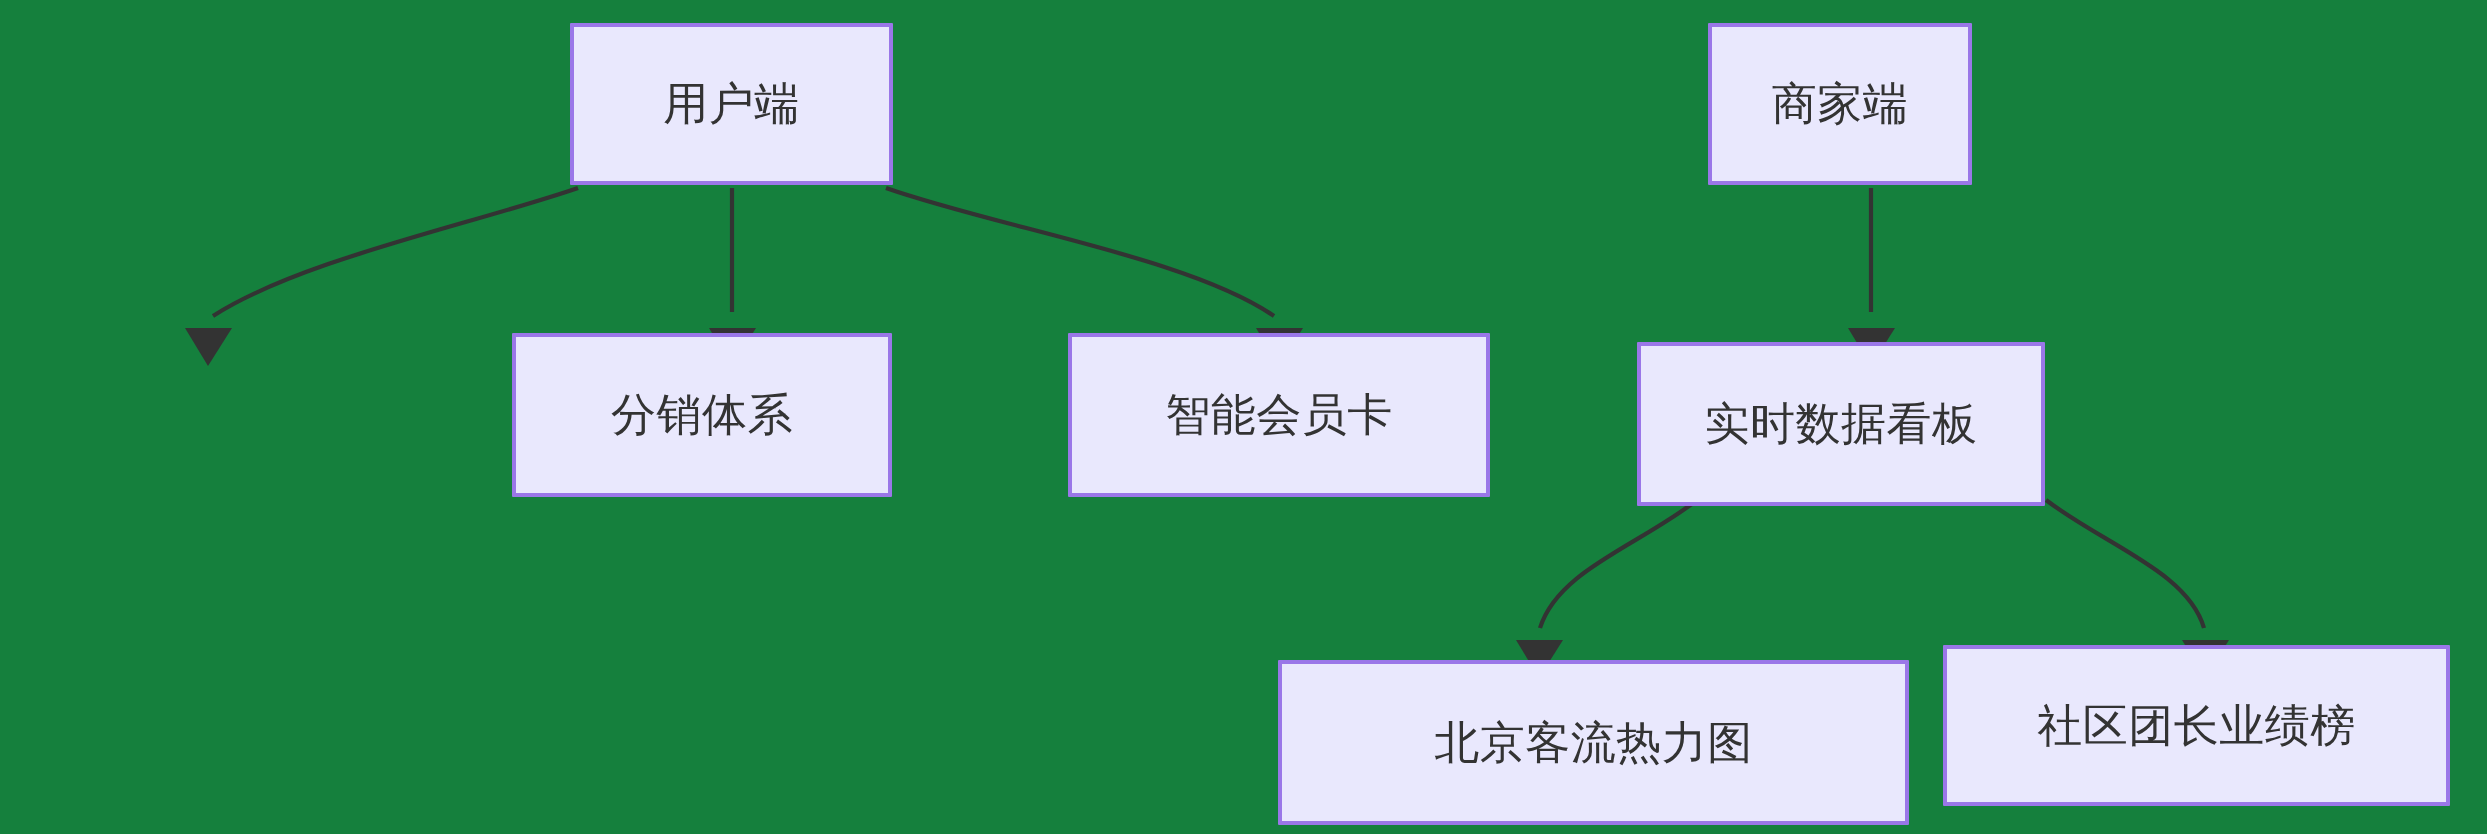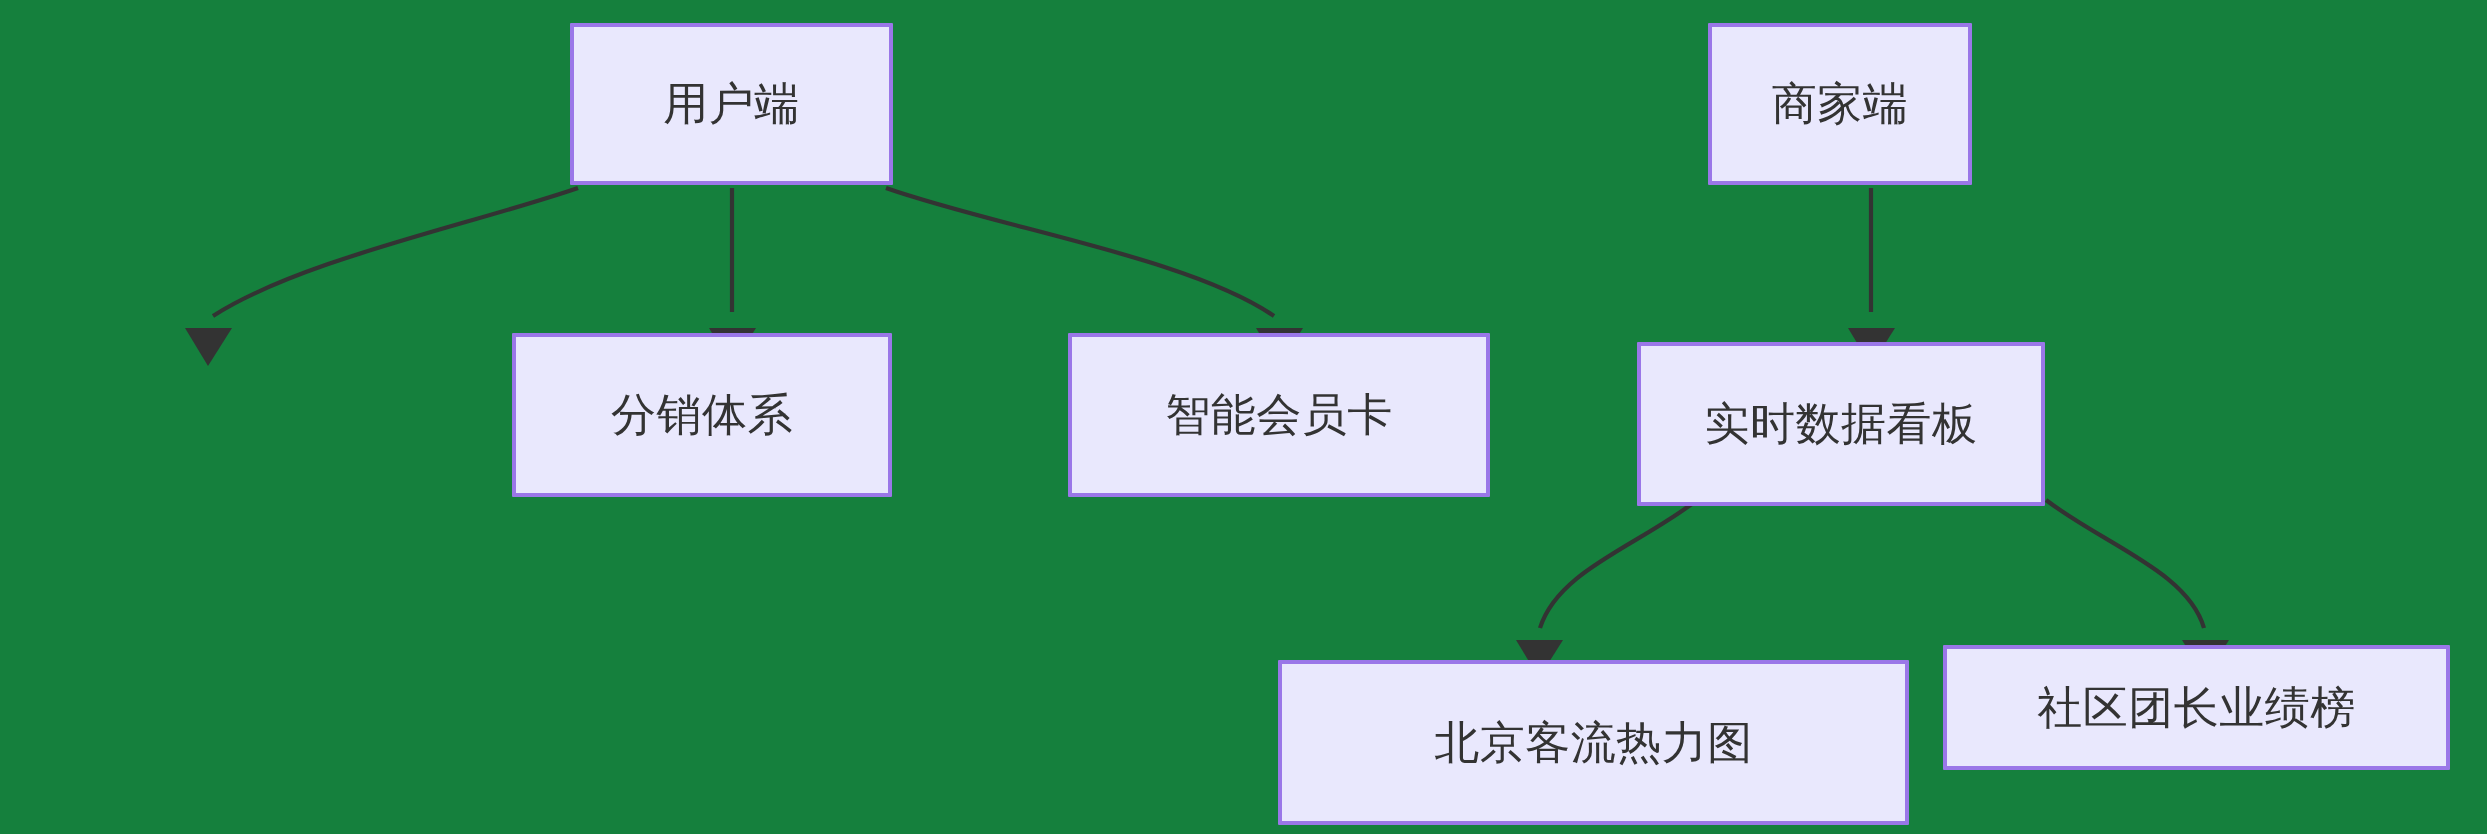--- a/index.html
+++ b/index.html
@@ -110,17 +110,17 @@
   </div>
 
   <div class="node" style="left:1637px; top:342px; width:408px; height:164px;text-align:right;">
     <span class="node-label">实时数据看板</span>
   </div>
 
   <div class="node" style="left:1278px; top:645px; width:631px; height:165px;margin-top:15px;">
     <span class="node-label">北京客流热力图</span>
   </div>
 
-  <div class="node" style="left:1943px; top:645px; width:507px; height:125px;">
+  <div class="node" style="left:1943px; top:645px; width:507px; height:161px;">
     <span class="node-label">社区团长业绩榜</span>
   </div>
 
 </div>
 
 </body></html>

